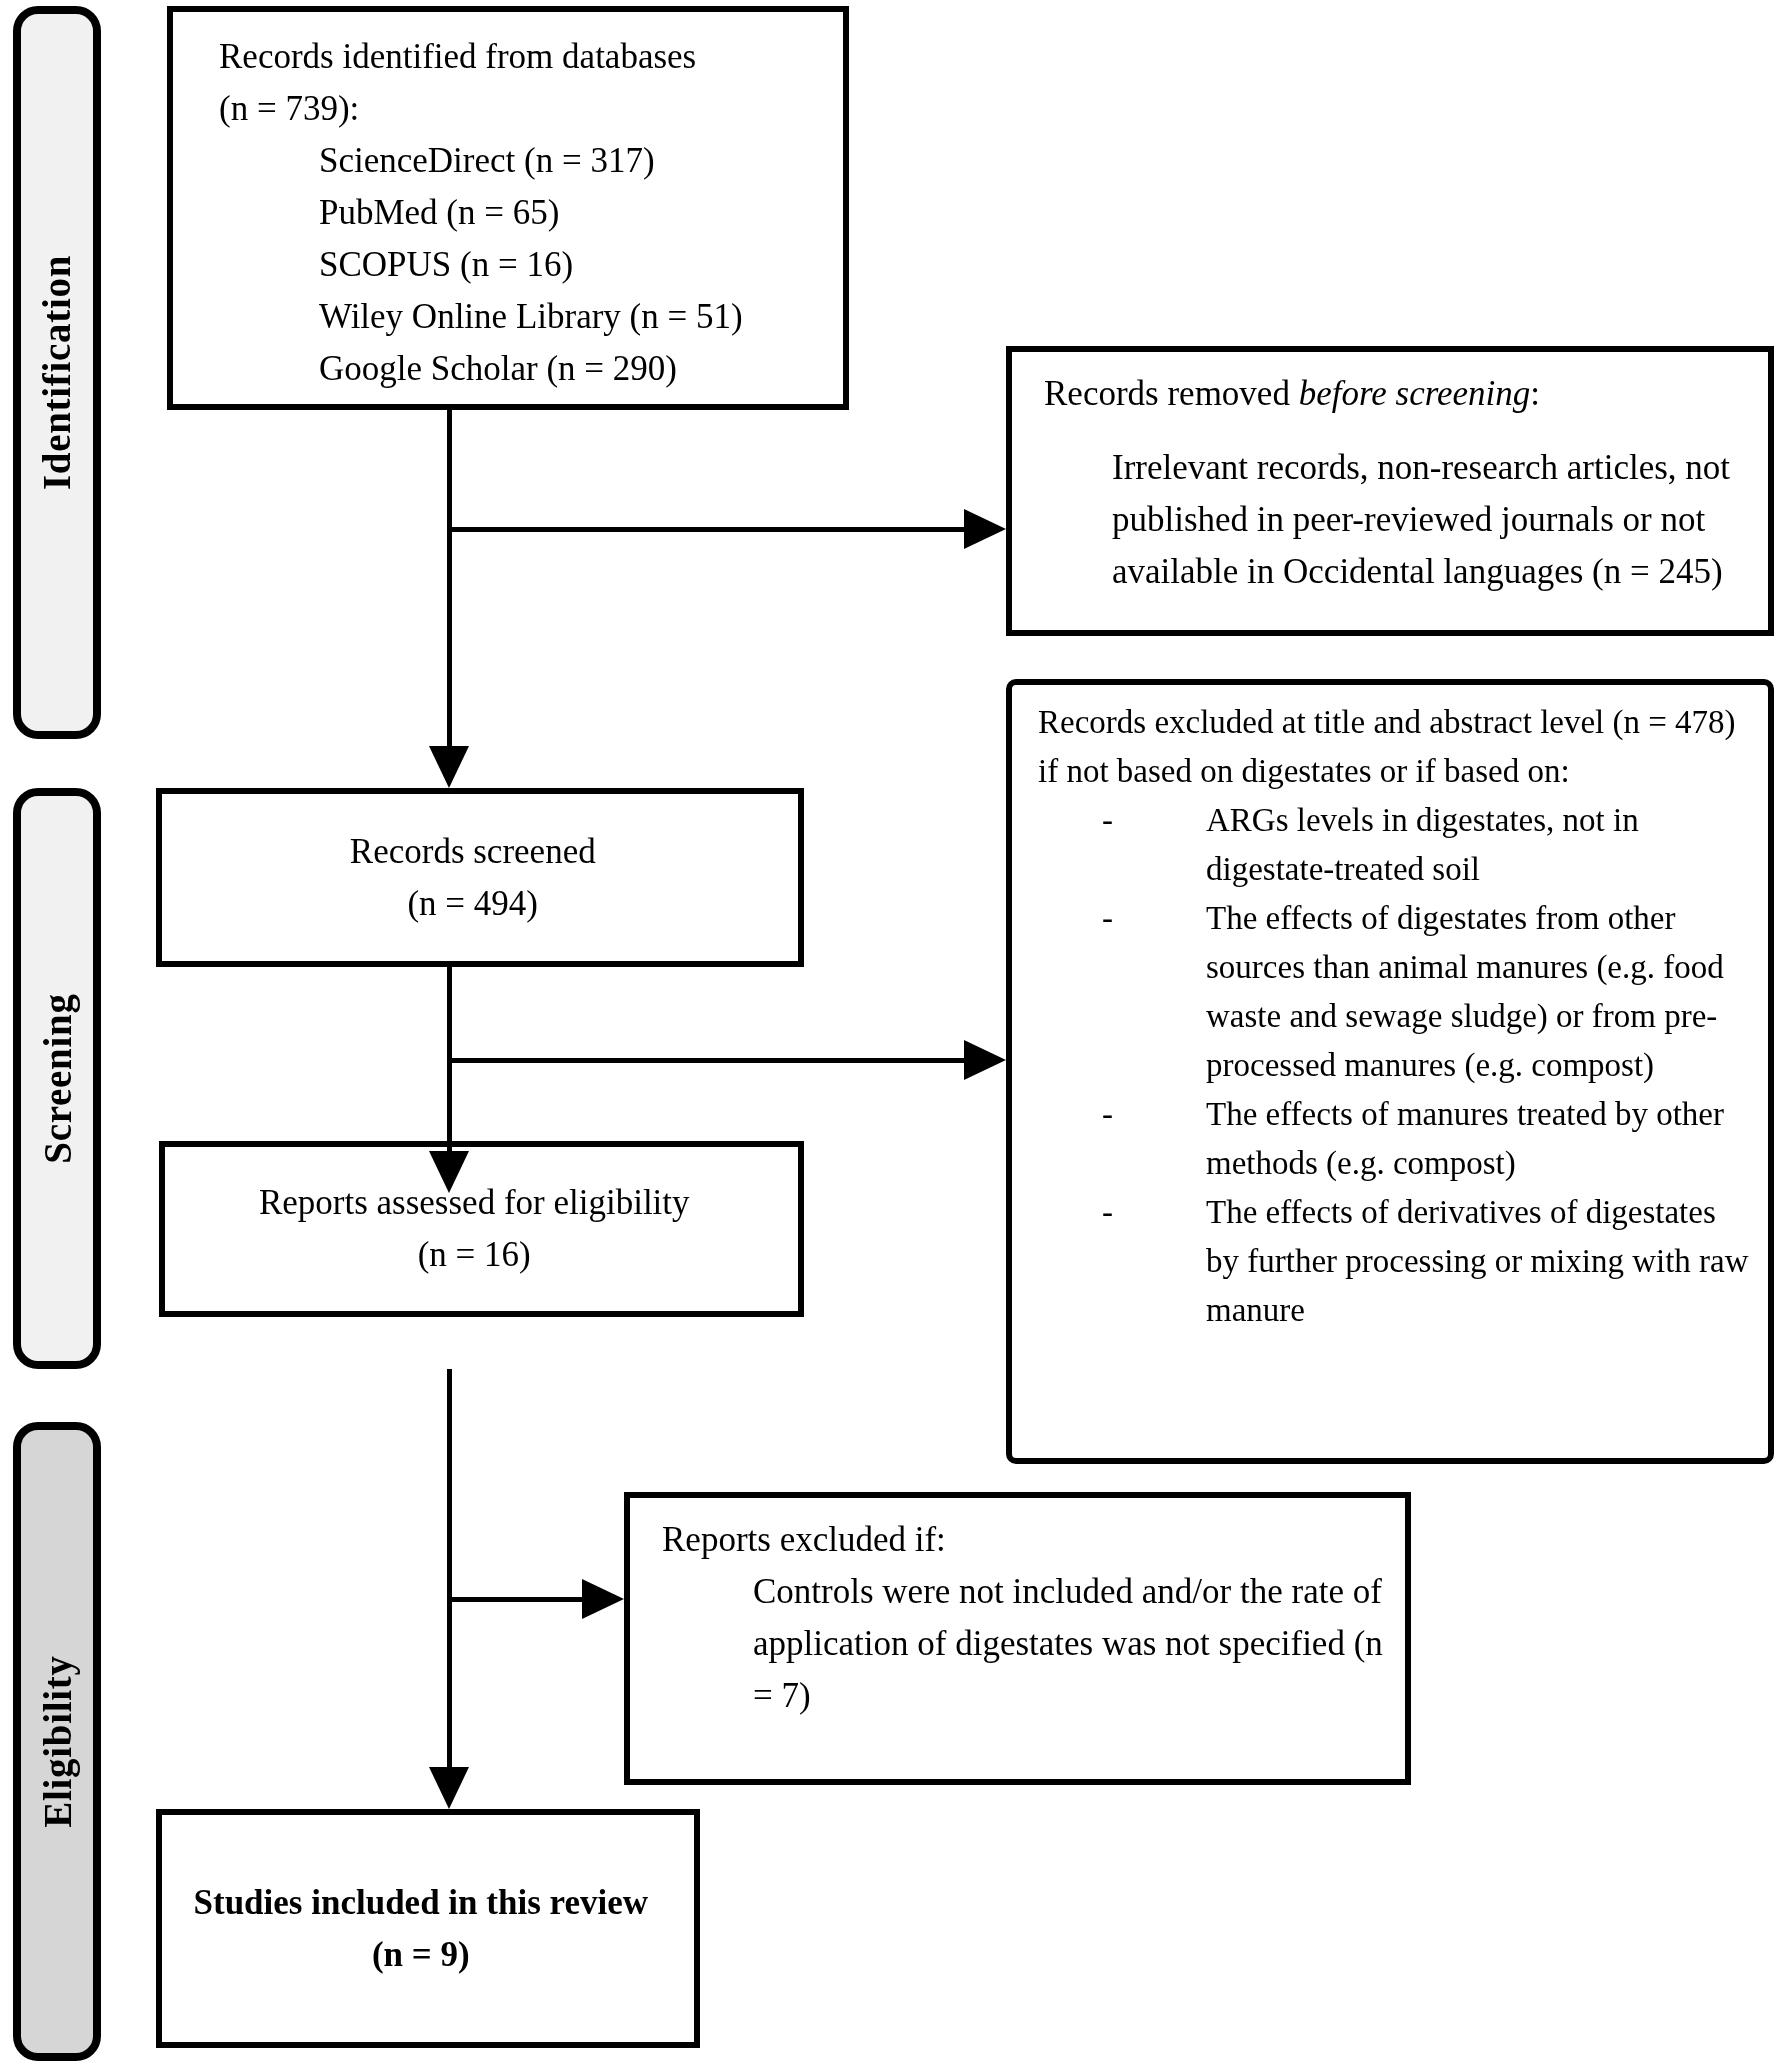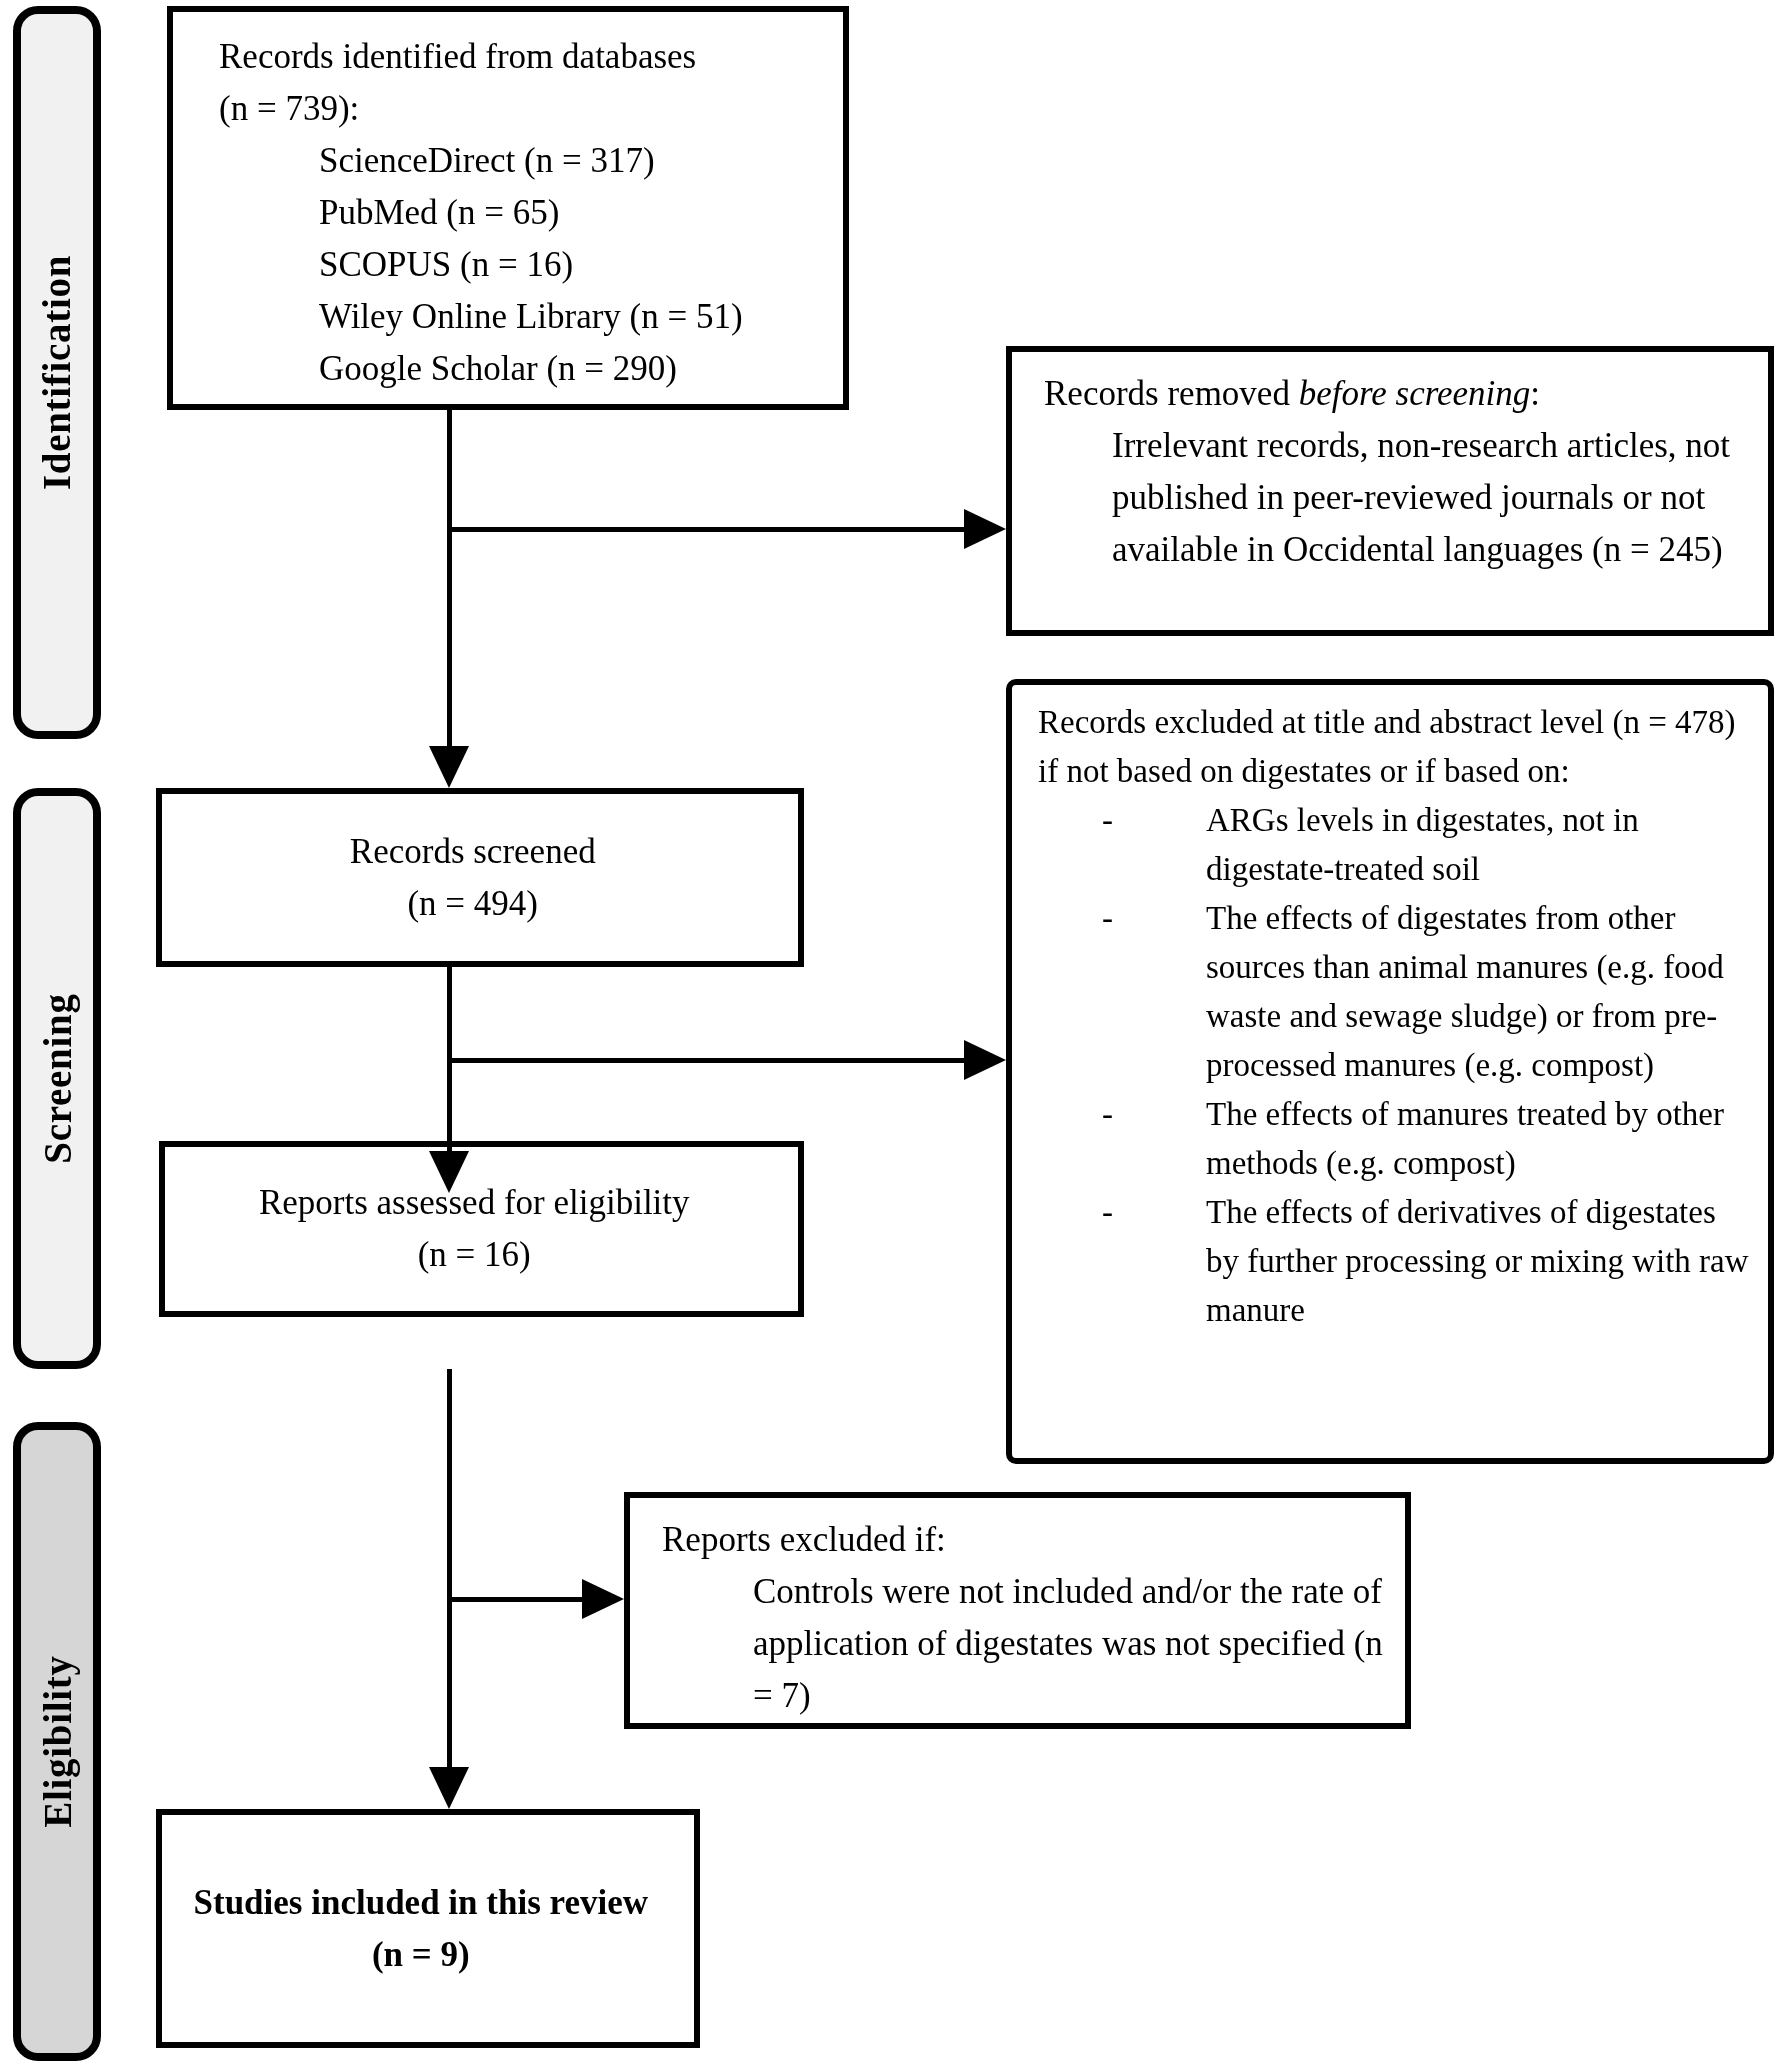--- a/index.html
+++ b/index.html
@@ -52,21 +52,21 @@
     display: flex;
     flex-direction: column;
     justify-content: center;
     padding-right: 14.5px;
     text-align: center;
   }
   #box-identified { padding: 19px 1px 0 46px; }
   #box-identified .db-list { margin-left: 100px; }
 
   #box-removed { padding: 16px 19px 0 32px; }
-  #box-removed .indent { margin-left: 68px; max-width: 652px; }
+  #box-removed .indent { margin-left: 68px; max-width: 652px; margin-top: 22px; }
 
   #box-excluded-ta {
     padding: 13px 16px 0 26px;
     font-size: 33px;
     line-height: 49px;
     border-radius: 10px;
   }
   #box-excluded-ta .intro { max-width: 724px; }
   .bullet { display: flex; }
   .bullet .dash {
@@ -158,21 +158,21 @@
       <span class="dash">-</span>
       <span class="btext">The effects of derivatives of digestates by further processing or mixing with raw manure</span>
     </div>
   </div>
 
   <div class="fbox center" style="left:159px; top:1133px; width:645px; height:176px;margin-top:8px;">
     <div>Reports assessed for eligibility</div>
     <div>(n = 16)</div>
   </div>
 
-  <div class="fbox" id="box-reports-excluded" style="left:624px; top:1492px; width:787px; height:237px;">
+  <div class="fbox" id="box-reports-excluded" style="left:624px; top:1492px; width:787px; height:293px;">
     <div>Reports excluded if:</div>
     <div class="indent">Controls were not included and/or the rate of application of digestates was not specified (n = 7)</div>
   </div>
 
   <div class="fbox center" style="left:156px; top:1809px; width:544px; height:239px;font-weight:bold;">
     <div>Studies included in this review</div>
     <div>(n = 9)</div>
   </div>
 
   <div class="line" style="left:447px; top:409px; width:5px; height:340px;"></div>

